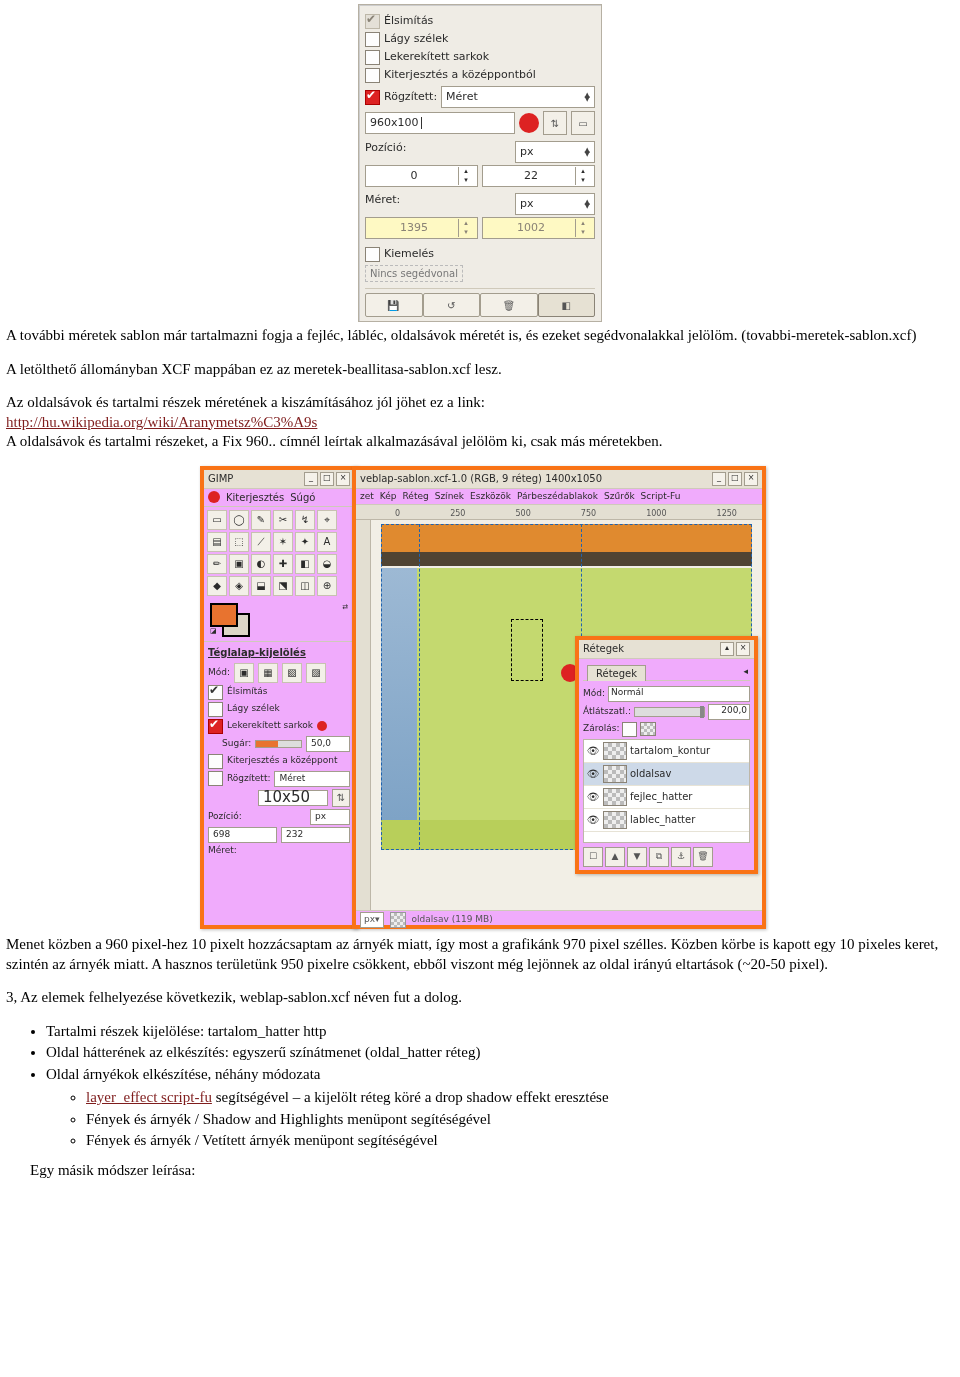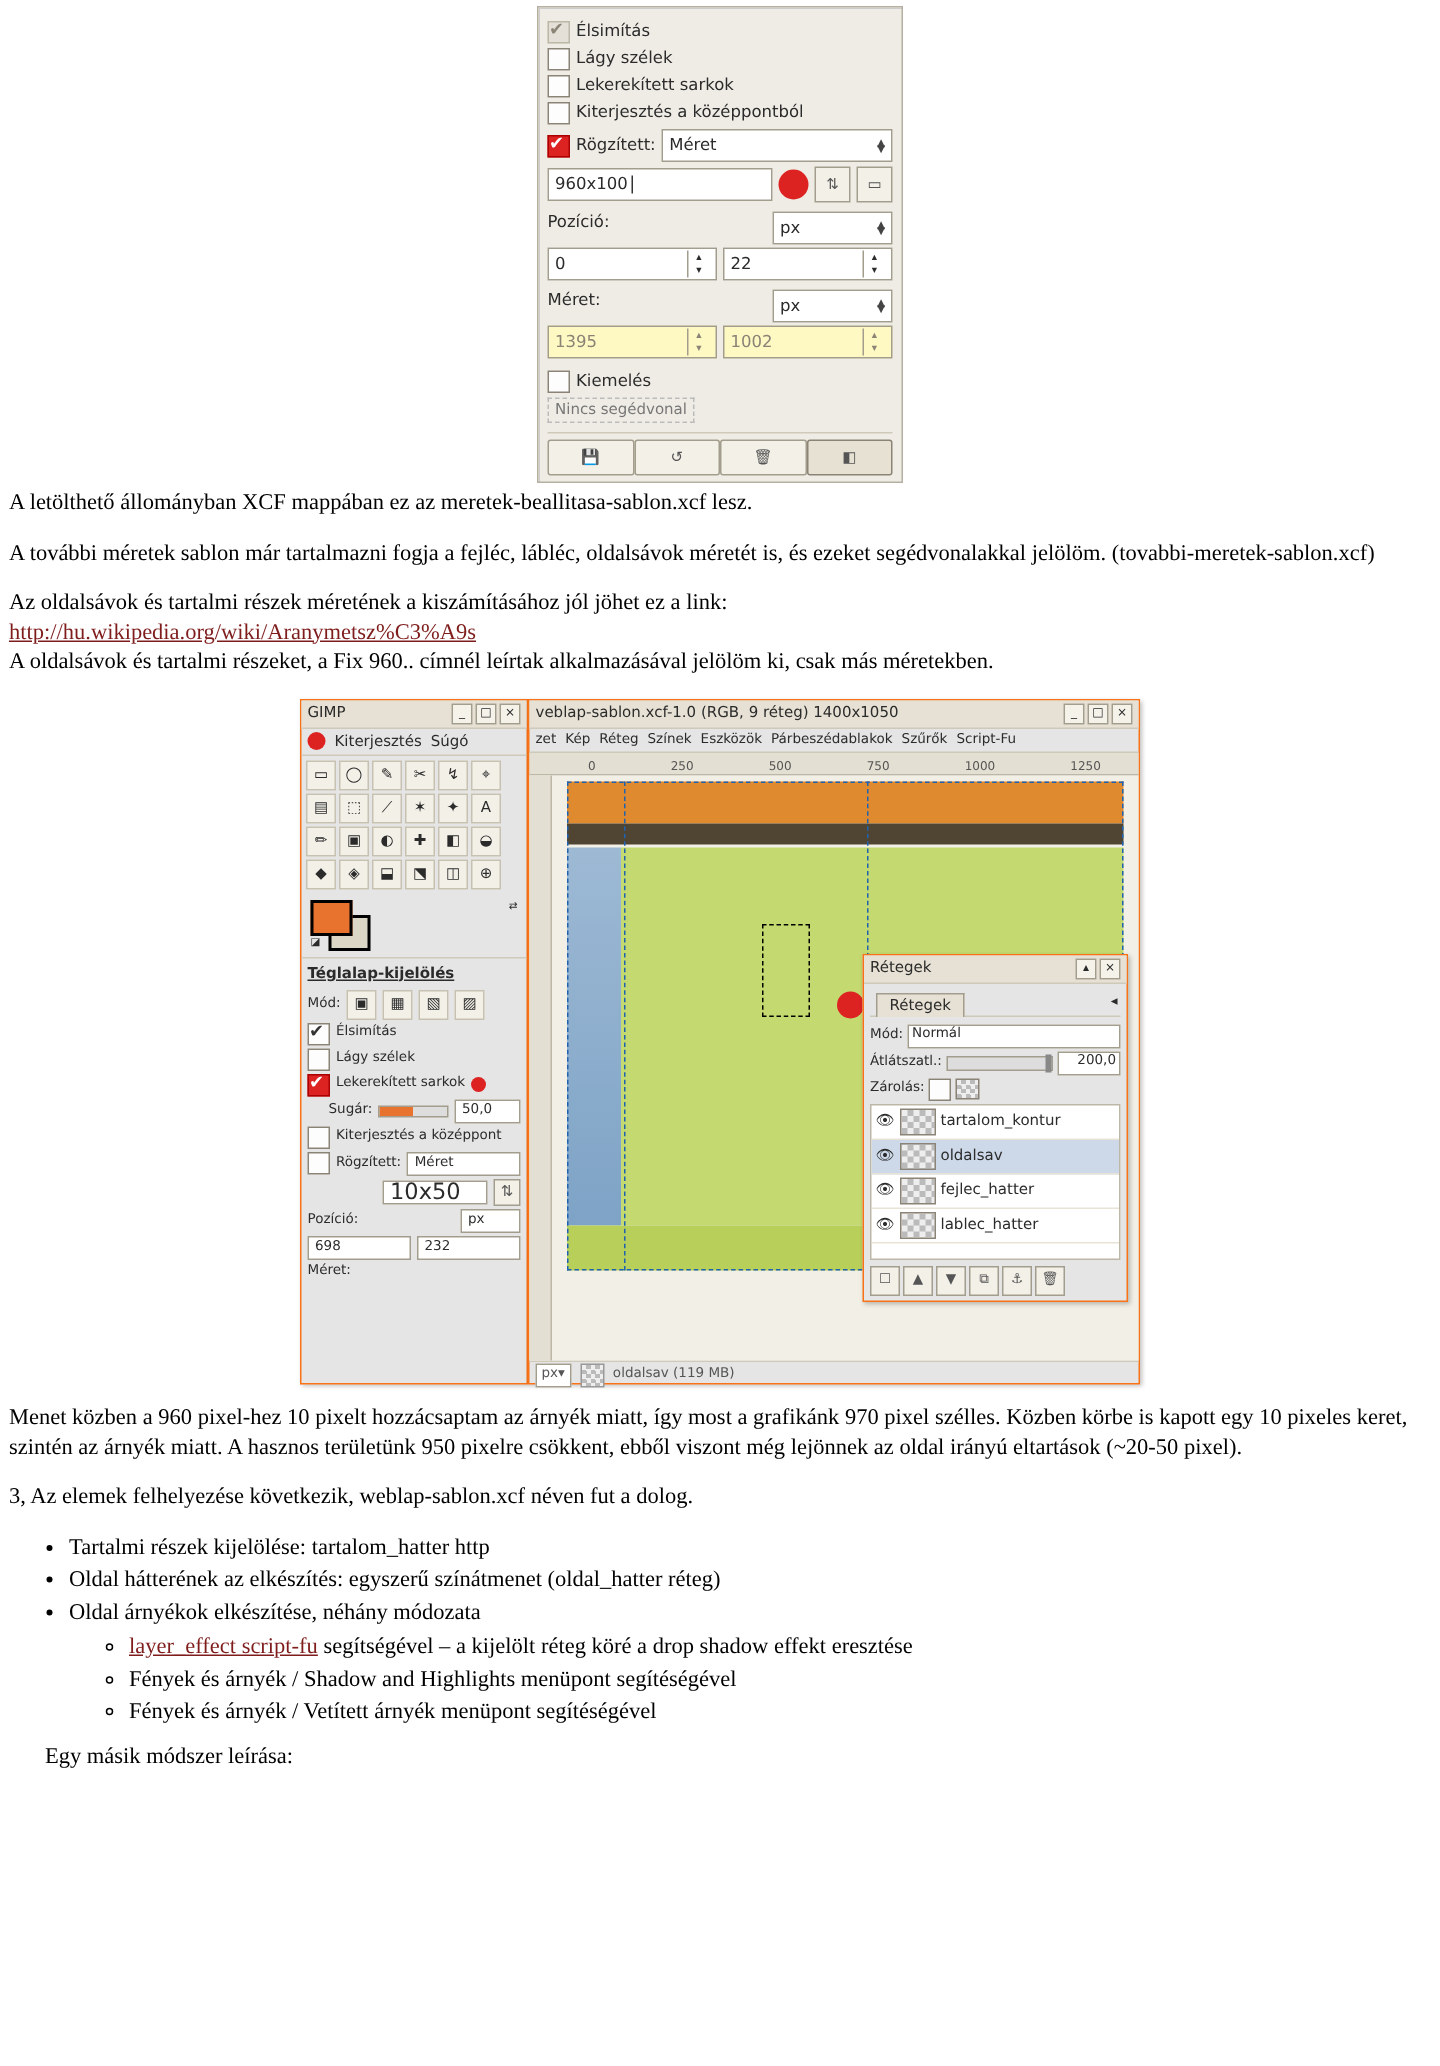--- a/index.html
+++ b/index.html
@@ -48,21 +48,21 @@
   .chk.disabled::after{ color:#8a8376;}
   .lbl { flex: 1; white-space: nowrap; }
   .select {
     flex: 1; height: 20px; background: #fff;
     border: 1px solid #a39d8e; display: flex; align-items: center;
     justify-content: space-between; padding: 0 4px;
   }
   .select .arrows { display:flex; flex-direction:column; line-height:4px; font-size:7px; color:#444;}
   .input {
     background: #fff; border: 1px solid #a39d8e; height: 20px;
-    display: flex; align-items: center; padding: 0 4px;
+    display: flex; align-items: center; padding: 0 4px; text-align: center;
   }
   .input.full { flex:1;}
   .input.disabled { background:#fef9c3; color:#8a8376;}
   .spin { width:14px; border-left:1px solid #a39d8e; display:flex; flex-direction:column; font-size:7px; line-height:7px; align-items:center;}
   .spin span{height:9px; display:flex;align-items:center;}
   .red-dot {
     width:20px;height:20px;border-radius:50%;background:#d22;
   }
   .iconbtn {
     width:22px;height:22px;border:1px solid #a39d8e;background:#f3f0e8;
@@ -76,21 +76,21 @@
   .bottom-tabs .iconbtn.active{background:#e6e1d3;border-color:#8a8376;}
   .truncated{border:1px dashed #bbb;padding:1px 4px;color:#777;font-size:10px;}
 
   
   .gimp-workspace{
     display:inline-block;
     width:560px;height:460px;position:relative;
     font-family:"DejaVu Sans",Verdana,sans-serif;font-size:10px;color:#2b2b2b;
     text-align:left;
   }
-  .win{position:absolute;background:#e5e5e5;border:1px solid #f97316;box-shadow:1px 1px 3px rgba(0,0,0,.25);}
+  .win{position:absolute;background:#f0abfc;border:4px solid #f97316;box-shadow:1px 1px 3px rgba(0,0,0,.25);}
   .win .titlebar{height:18px;background:#e6e1d4;display:flex;align-items:center;justify-content:space-between;padding:0 4px;border-bottom:1px solid #cfc9ba;font-size:10px;}
   .winbtns{display:flex;gap:2px;}
   .winbtns span{width:12px;height:12px;border:1px solid #a39d8e;background:#f5f2ea;font-size:8px;display:flex;align-items:center;justify-content:center;}
   .toolbox{left:0;top:0;width:150px;height:455px;}
   .toolbox .menubar{display:flex;gap:6px;padding:2px 4px;border-bottom:1px solid #cfc9ba;}
   .toolgrid{display:flex;flex-wrap:wrap;padding:3px;gap:2px;}
   .tool{width:18px;height:18px;border:1px solid #c7c1b1;background:#f3f0e8;display:flex;align-items:center;justify-content:center;font-size:10px;}
   .swatches{position:relative;height:34px;margin:4px 6px;}
   .swatch{width:24px;height:20px;border:2px solid #000;position:absolute;}
   .swatch.fg{background:#e8732f;left:0;top:0;z-index:2;}
@@ -241,22 +241,22 @@
 
       <div class="bottom-tabs">
         <div class="iconbtn">💾</div>
         <div class="iconbtn">↺</div>
         <div class="iconbtn">🗑</div>
         <div class="iconbtn active">◧</div>
       </div>
     </div>
   </div>
 
+  <p>A további méretek sablon már tartalmazni fogja a fejléc, lábléc, oldalsávok méretét is, és ezeket segédvonalakkal jelölöm. (tovabbi-meretek-sablon.xcf)</p>
   <p>A letölthető állományban XCF mappában ez az meretek-beallitasa-sablon.xcf lesz.</p>
-  <p>A további méretek sablon már tartalmazni fogja a fejléc, lábléc, oldalsávok méretét is, és ezeket segédvonalakkal jelölöm. (tovabbi-meretek-sablon.xcf)</p>
   <p>
     <span>Az oldalsávok és tartalmi részek méretének a kiszámításához jól jöhet ez a link:</span><br>
     <a class="link">http://hu.wikipedia.org/wiki/Aranymetsz%C3%A9s</a><br>
     <span>A oldalsávok és tartalmi részeket, a Fix 960.. címnél leírtak alkalmazásával jelölöm ki, csak más méretekben.</span>
   </p>
 
   <div class="center">
     <div class="gimp-workspace">
 
       

